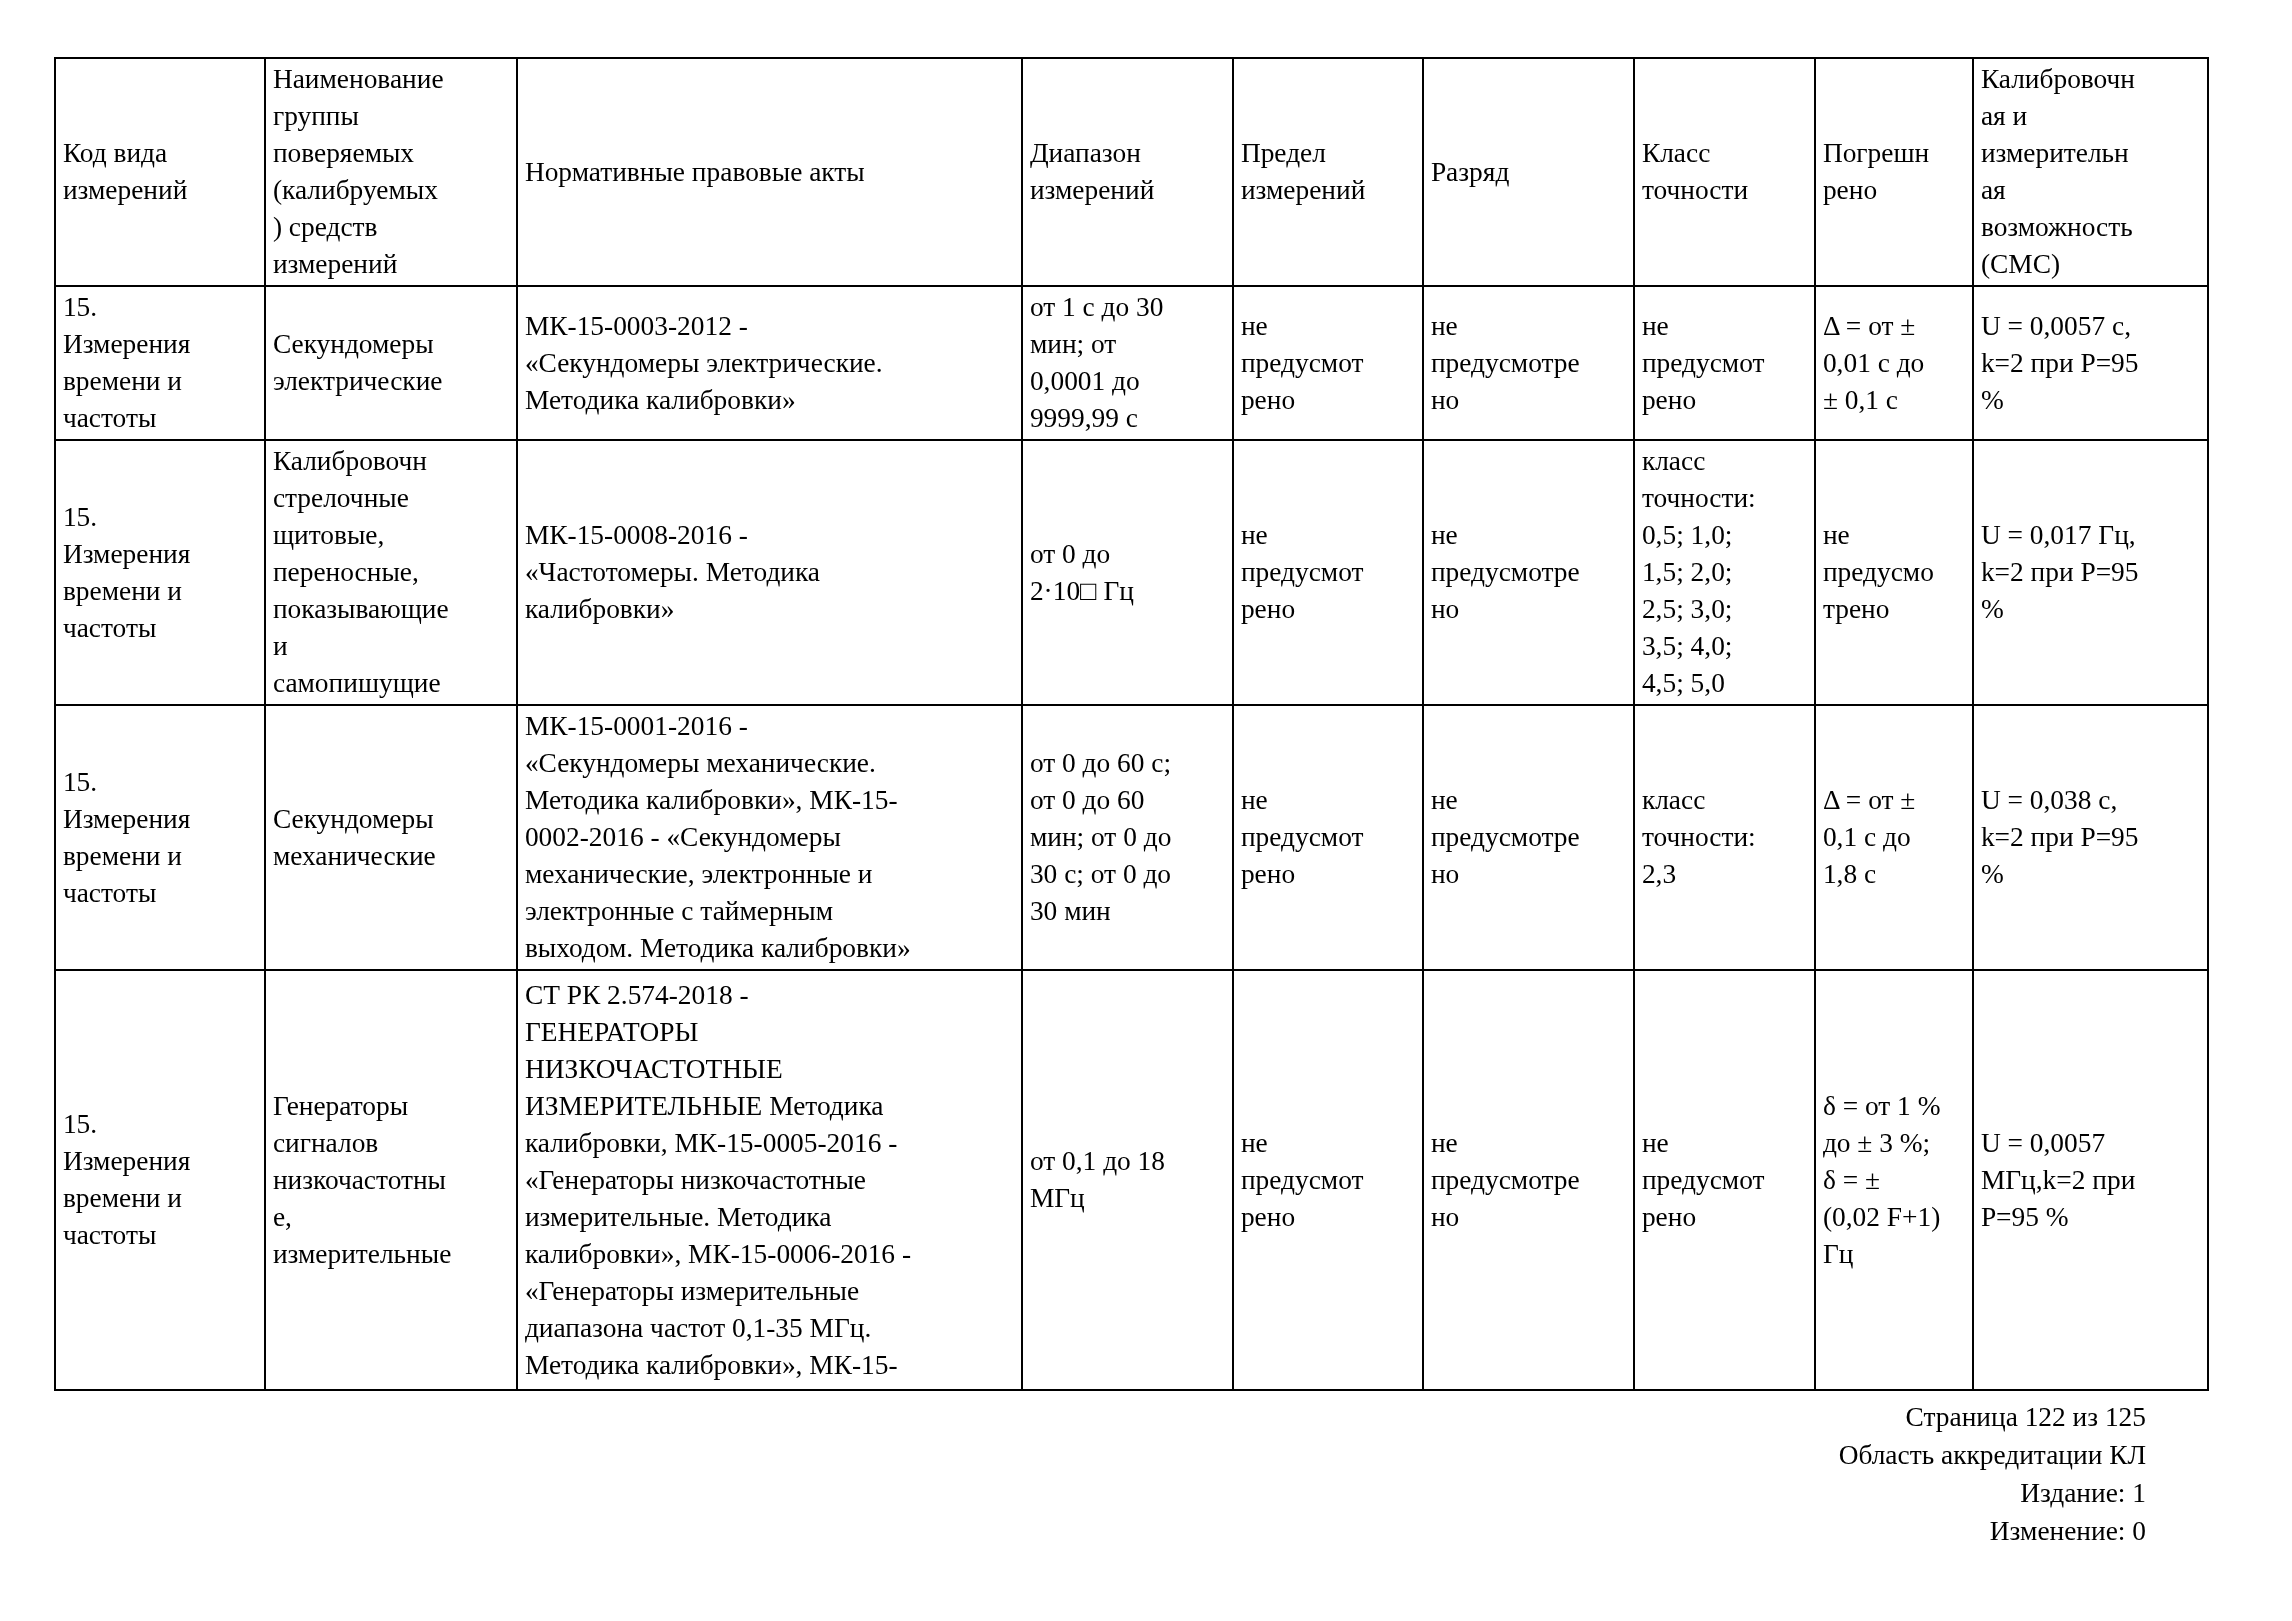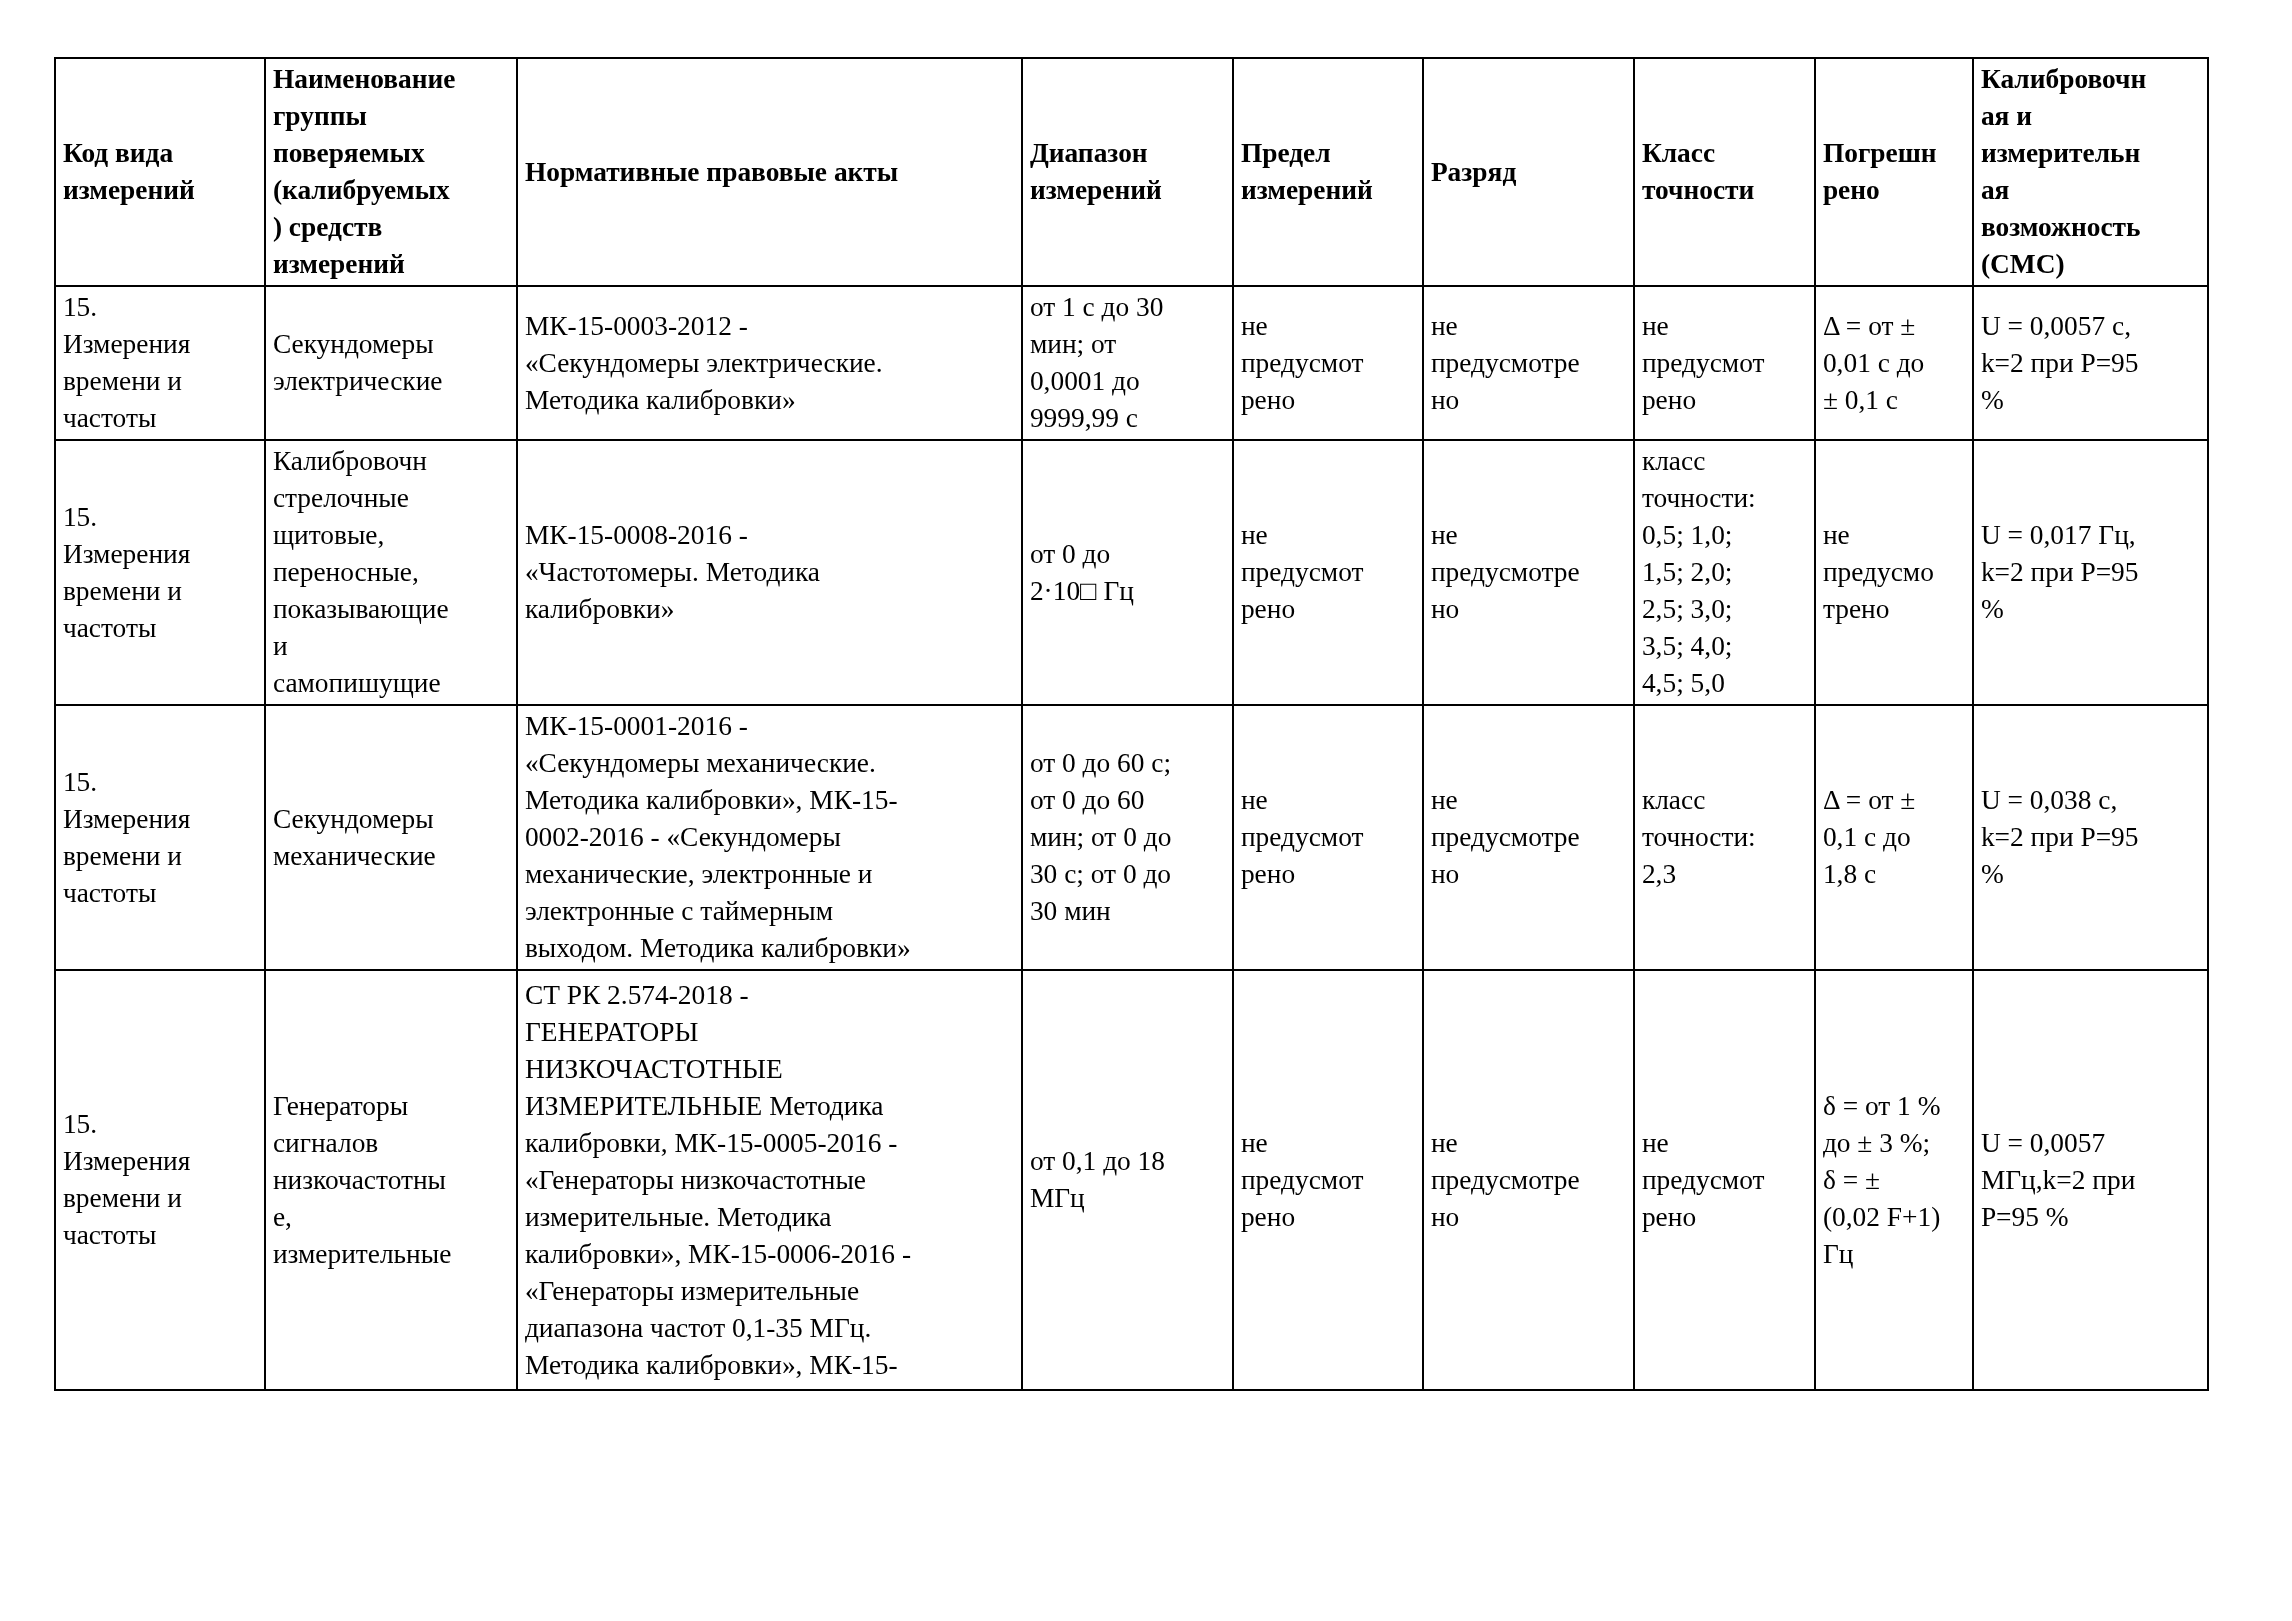--- a/index.html
+++ b/index.html
@@ -35,21 +35,21 @@
     vertical-align: middle;
     text-align: left;
     padding: 2px 6.9px;
     font-size: 27.4px;
     line-height: 37px;
     white-space: pre-line;
     overflow: hidden;
     background: #ffffff;
   }
   table.scope th {
-    font-weight: bold;
+    font-weight: normal;
     margin-left: 23px;
   }
   tr.hdr      { height: 227px; }
   tr.r0       { height: 152px; }
   tr.r1       { height: 265px; }
   tr.r2       { height: 263px; }
   tr.r3       { height: 420px; }
   .footer {
     position: absolute;
     top: 1398px;
@@ -246,15 +246,21 @@
 δ = ±
 (0,02 F+1)
 Гц</td>
         <td>U = 0,0057
 МГц,k=2 при
 Р=95 %</td>
       </tr>
     </tbody>
   </table>
 
+  <div class="footer">
+    <div>Страница 122 из 125</div>
+    <div>Область аккредитации КЛ</div>
+    <div>Издание: 1</div>
+    <div>Изменение: 0</div>
+  </div>
 
 </div>
 
 
 </body></html>

